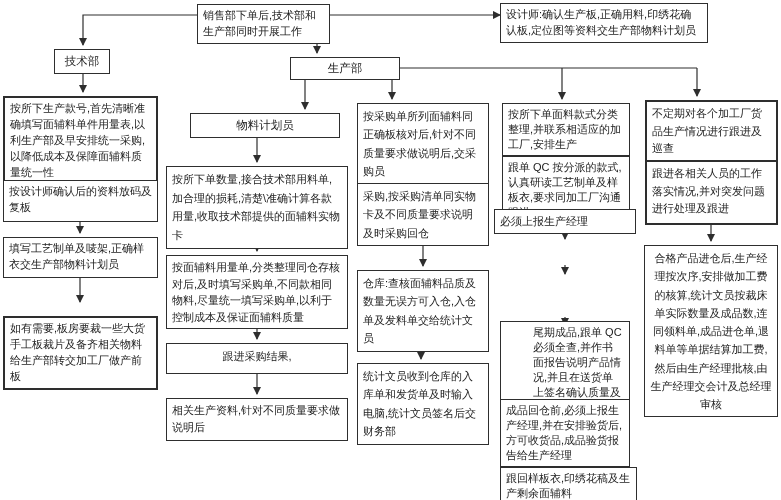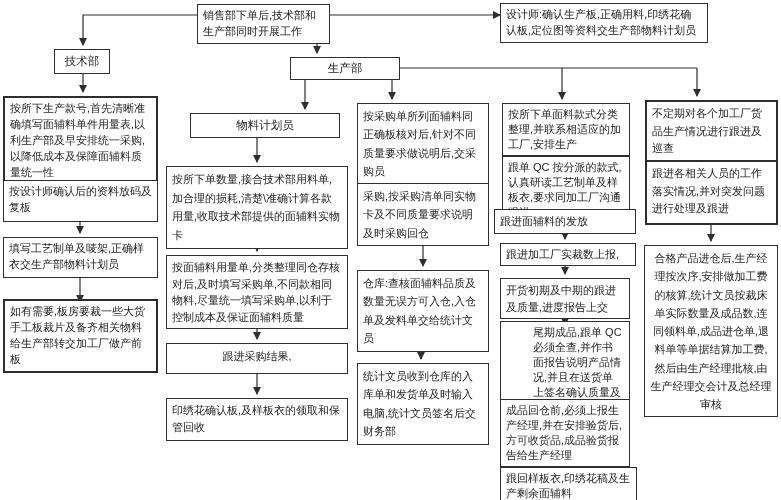--- a/index.html
+++ b/index.html
@@ -72,38 +72,36 @@
 
   <div class="node c1" style="left:197px;top:4px;width:133px;min-height:34px;">销售部下单后,技术部和生产部同时开展工作</div>
   <div class="node c1" style="left:500px;top:3px;width:208px;min-height:38px;">设计师:确认生产板,正确用料,印绣花确认板,定位图等资料交生产部物料计划员</div>
 
   <div class="node hdr" style="left:54px;top:49px;width:56px;height:25px;">技术部</div>
   <div class="node hdr" style="left:290px;top:57px;width:110px;height:23px;">生产部</div>
 
   <div class="node c1 thick" style="left:3px;top:96px;width:155px;min-height:63px;">按所下生产款号,首先清晰准确填写面辅料单件用量表,以利生产部及早安排统一采购,以降低成本及保障面辅料质量统一性</div>
   <div class="node c1" style="left:3px;top:180px;width:155px;min-height:42px;">按设计师确认后的资料放码及复板</div>
   <div class="node c1" style="left:3px;top:237px;width:155px;min-height:41px;">填写工艺制单及唛架,正确样衣交生产部物料计划员</div>
-  <div class="node c1 thick" style="left:3px;top:299px;width:155px;min-height:62px;">如有需要,板房要裁一些大货手工板裁片及备齐相关物料给生产部转交加工厂做产前板</div>
+  <div class="node c1 thick" style="left:3px;top:316px;width:155px;min-height:62px;">如有需要,板房要裁一些大货手工板裁片及备齐相关物料给生产部转交加工厂做产前板</div>
 
   <div class="node hdr" style="left:190px;top:113px;width:150px;height:25px;">物料计划员</div>
   <div class="node c2" style="left:166px;top:166px;width:182px;min-height:59px;">按所下单数量,接合技术部用料单,加合理的损耗,清楚\准确计算各款用量,收取技术部提供的面辅料实物卡</div>
   <div class="node c2" style="left:166px;top:255px;width:182px;min-height:63px;line-height:1.5;">按面辅料用量单,分类整理同仓存核对后,及时填写采购单,不同款相同物料,尽量统一填写采购单,以利于控制成本及保证面辅料质量</div>
   <div class="node c2" style="left:166px;top:343px;width:182px;min-height:31px;text-align:center;">跟进采购结果,</div>
-  <div class="node c2" style="left:166px;top:398px;width:182px;min-height:43px;line-height:1.55;">印绣花确认板,及样板衣的领取和保管回收</div>
+  <div class="node c2" style="left:166px;top:398px;width:182px;min-height:43px;line-height:1.55;">相关生产资料,针对不同质量要求做说明后</div>
 
   <div class="node c3" style="left:357px;top:103px;width:132px;min-height:57px;">按采购单所列面辅料同正确板核对后,针对不同质量要求做说明后,交采购员</div>
   <div class="node c3" style="left:357px;top:183px;width:132px;min-height:55px;">采购,按采购清单同实物卡及不同质量要求说明及时采购回仓</div>
   <div class="node c3" style="left:357px;top:270px;width:132px;min-height:57px;">仓库:查核面辅料品质及数量无误方可入仓,入仓单及发料单交给统计文员</div>
   <div class="node c3" style="left:357px;top:363px;width:132px;min-height:59px;">统计文员收到仓库的入库单和发货单及时输入电脑,统计文员签名后交财务部</div>
 
   <div class="node c4" style="left:502px;top:103px;width:128px;min-height:44px;">按所下单面料款式分类整理,并联系相适应的加工厂,安排生产</div>
   <div class="node c4" style="left:502px;top:156px;width:128px;min-height:42px;">跟单 QC 按分派的款式,认真研读工艺制单及样板衣,要求同加工厂沟通跟进</div>
-  <div class="node c4" style="left:494px;top:209px;width:142px;min-height:25px;line-height:1.55;">跟进面辅料的发放</div>
-  <div class="node c4" style="left:500px;top:243px;width:136px;min-height:22px;">跟进加工厂实裁数上报,</div>
-  <div class="node c4" style="left:500px;top:278px;width:130px;min-height:39px;line-height:1.5;">开货初期及中期的跟进及质量,进度报告上交</div>
+  <div class="node c4" style="left:494px;top:209px;width:142px;min-height:25px;line-height:1.55;">必须上报生产经理</div>
   <div class="node c4" style="left:500px;top:321px;width:130px;min-height:58px;padding-left:32px;">尾期成品,跟单 QC 必须全查,并作书面报告说明产品情况,并且在送货单上签名确认质量及数量</div>
   <div class="node c4" style="left:500px;top:399px;width:130px;min-height:54px;">成品回仓前,必须上报生产经理,并在安排验货后,方可收货品,成品验货报告给生产经理</div>
   <div class="node c4" style="left:500px;top:467px;width:137px;min-height:30px;">跟回样板衣,印绣花稿及生产剩余面辅料</div>
 
   <div class="node c5 thick" style="left:645px;top:100px;width:133px;min-height:41px;">不定期对各个加工厂货品生产情况进行跟进及巡查</div>
   <div class="node c5 thick" style="left:645px;top:160px;width:133px;min-height:65px;">跟进各相关人员的工作落实情况,并对突发问题进行处理及跟进</div>
   <div class="node loose" style="left:644px;top:245px;width:134px;min-height:148px;text-align:center;">合格产品进仓后,生产经理按次序,安排做加工费的核算,统计文员按裁床单实际数量及成品数,连同领料单,成品进仓单,退料单等单据结算加工费,然后由生产经理批核,由生产经理交会计及总经理审核</div>
 
 </div>
 

